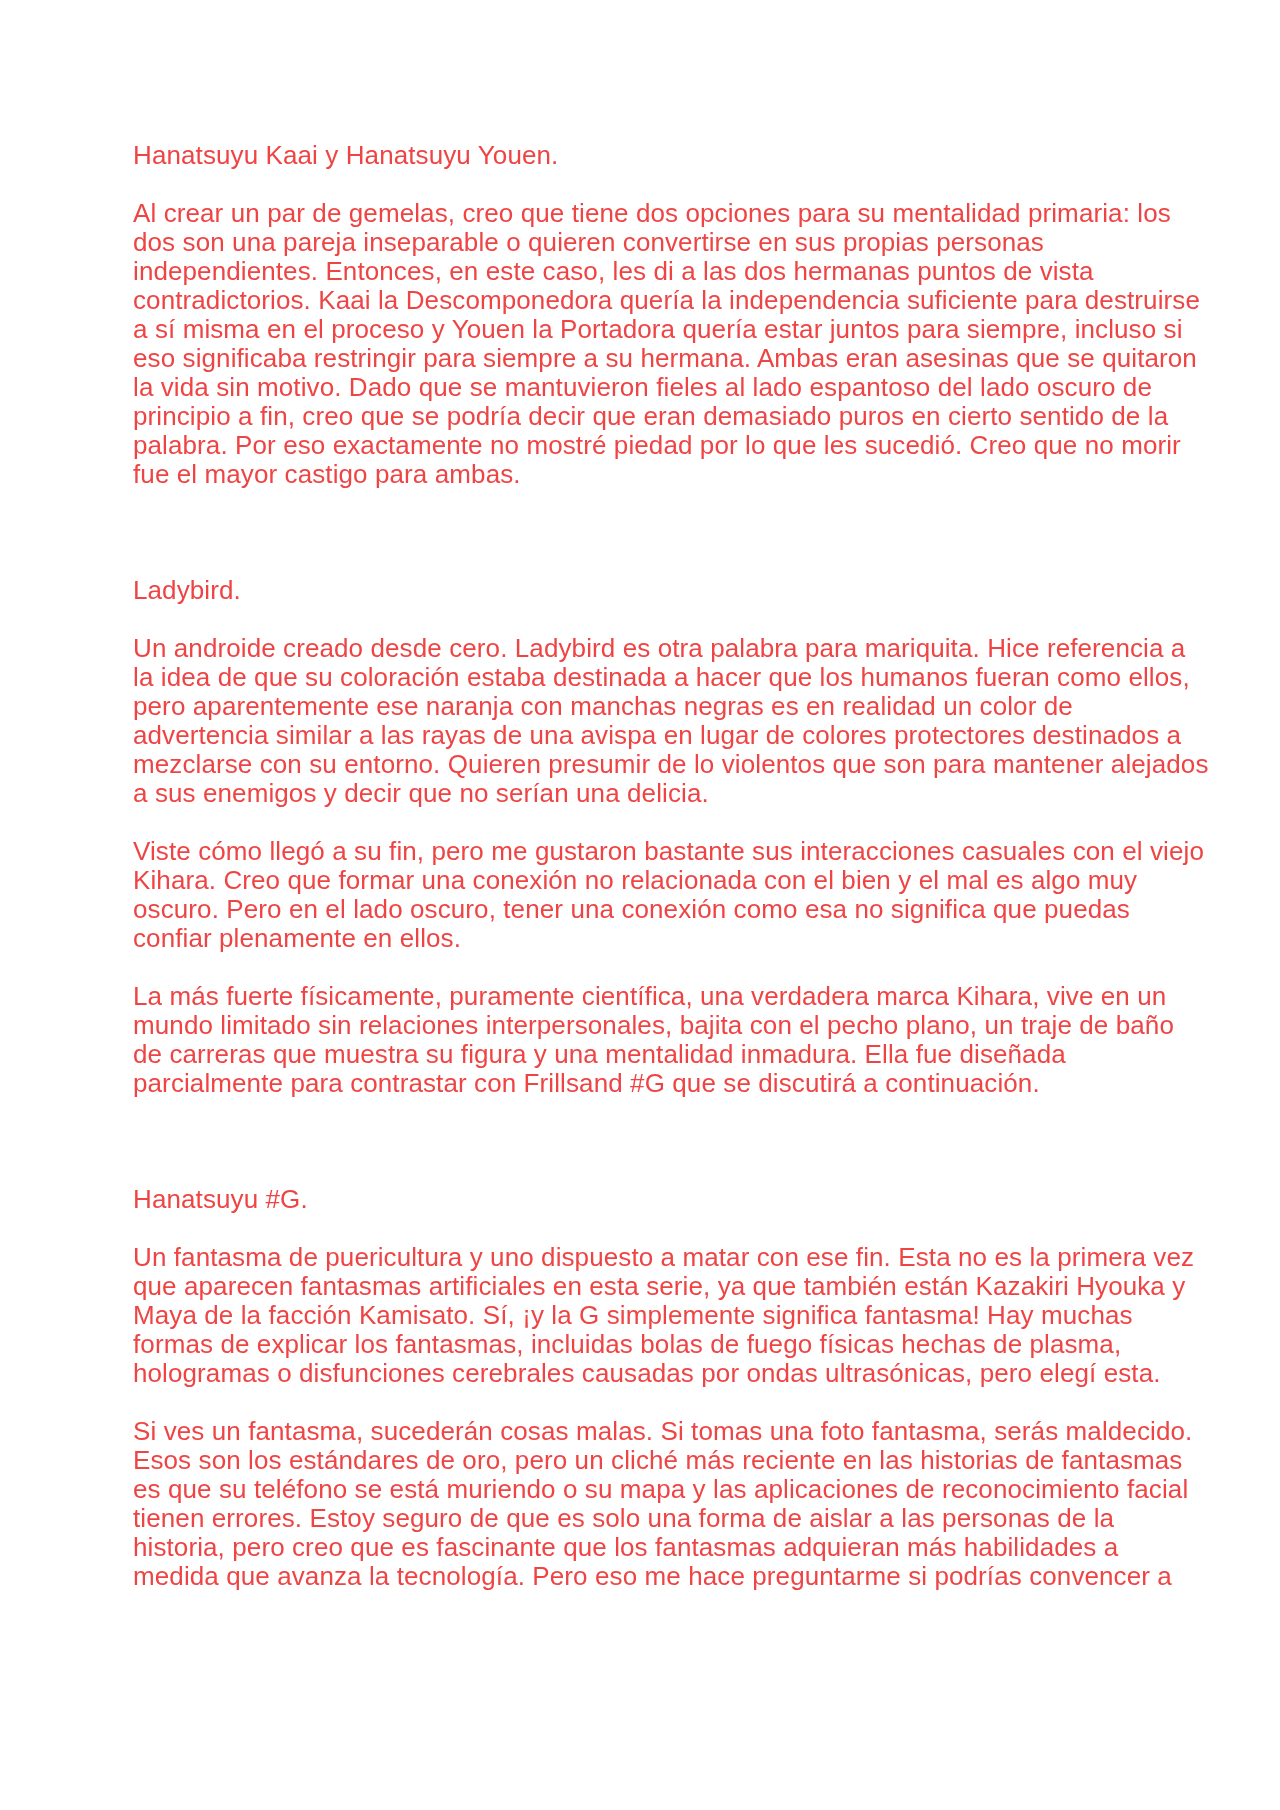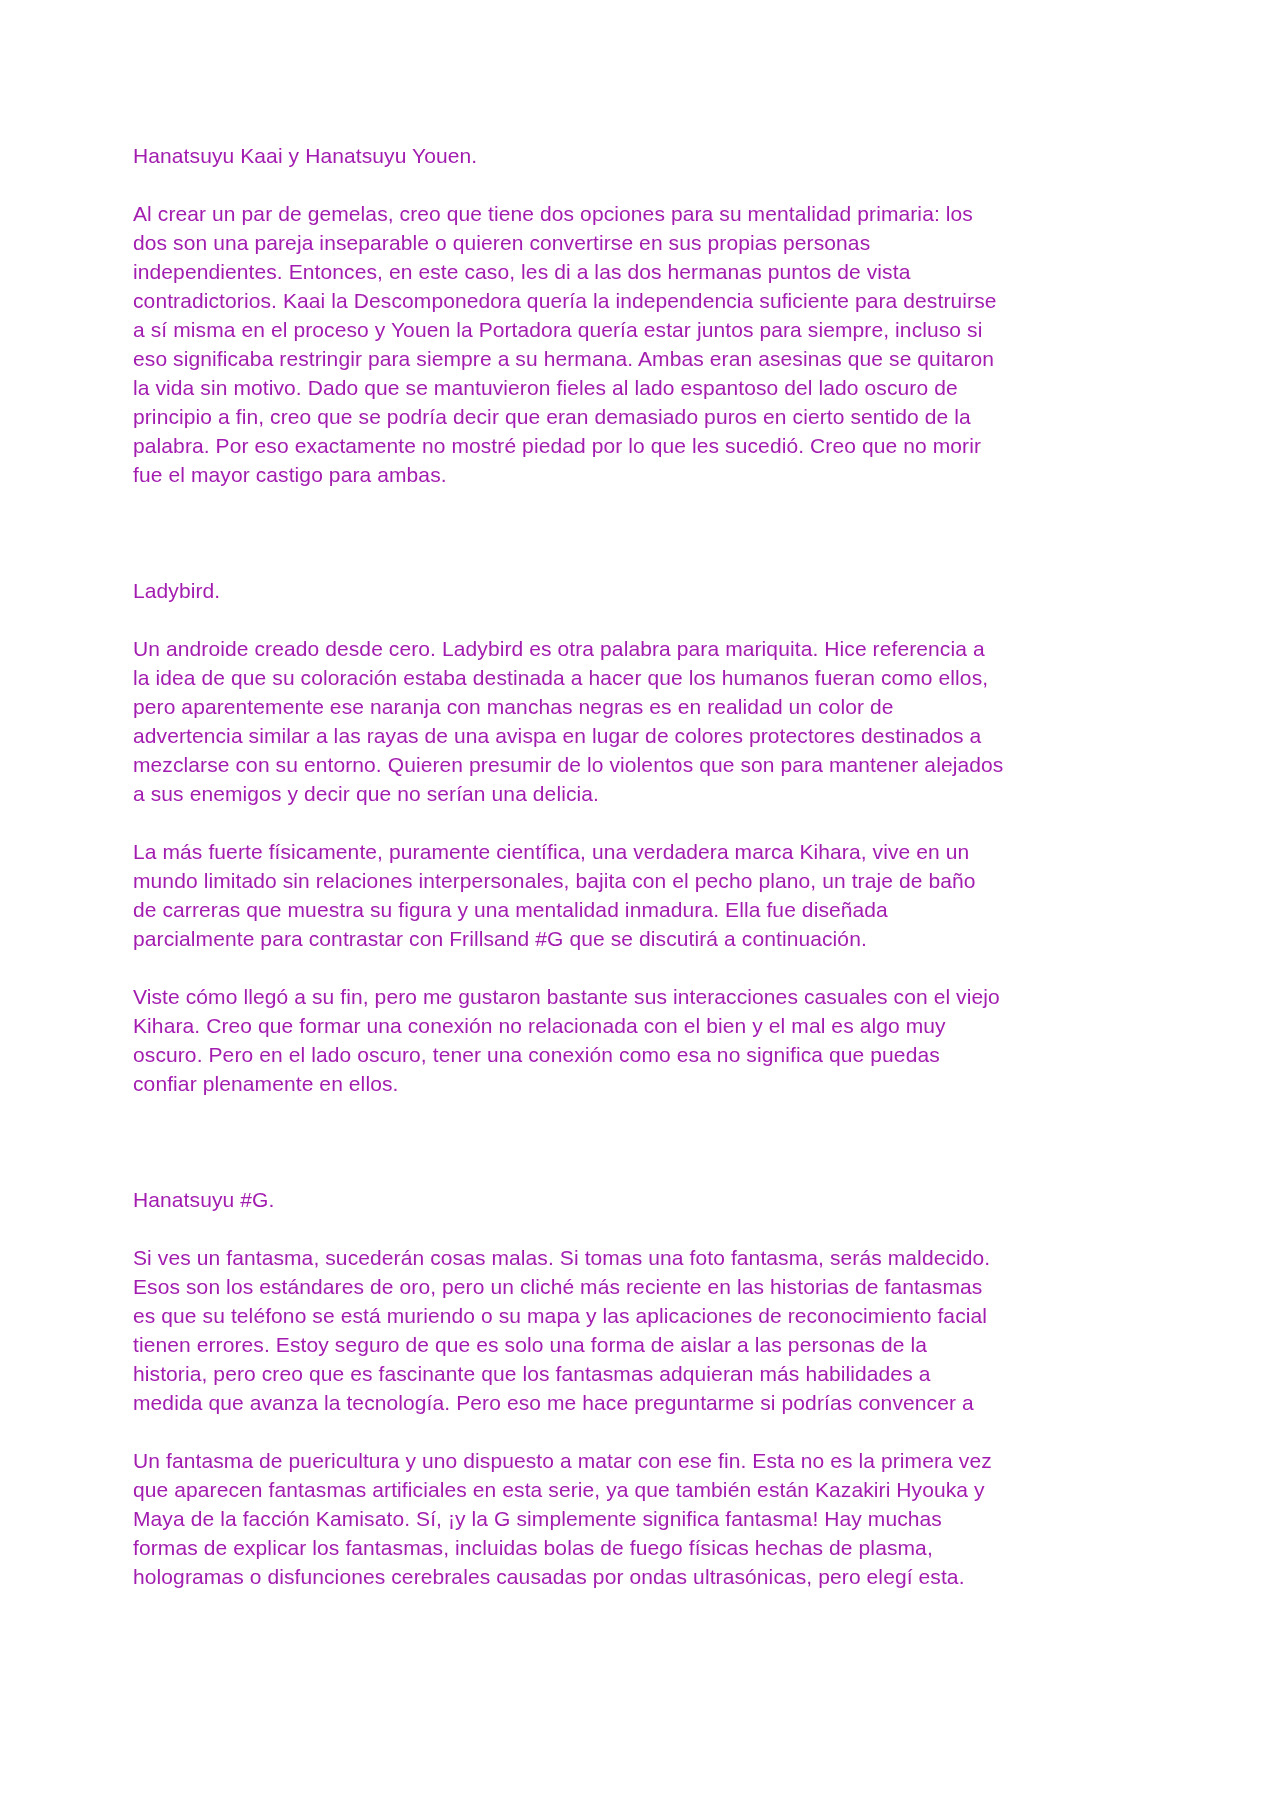--- a/index.html
+++ b/index.html
@@ -12,23 +12,23 @@
     height: 1810px;
     overflow: hidden;
   }
   .doc-page {
     box-sizing: border-box;
     width: 1116px;
     min-height: 1810px;
     padding: 141px 100px 0 133px;
     background: #ffffff;
     font-family: "Liberation Sans", "DejaVu Sans", sans-serif;
-    font-size: 21px;
+    font-size: 26px;
     line-height: 29px;
-    color: #a21caf;
+    color: #ef4444;
   }
   .doc-block {
     white-space: pre;          
     margin: 0 0 29px 0;
     font-weight: 400;
     letter-spacing: 0.1px;
   }
   .section-title {
     margin-top: 87px;          
   }
@@ -56,38 +56,38 @@
 
   <div class="doc-block section-title">Ladybird.</div>
 
   <div class="doc-block">Un androide creado desde cero. Ladybird es otra palabra para mariquita. Hice referencia a
 la idea de que su coloración estaba destinada a hacer que los humanos fueran como ellos,
 pero aparentemente ese naranja con manchas negras es en realidad un color de
 advertencia similar a las rayas de una avispa en lugar de colores protectores destinados a
 mezclarse con su entorno. Quieren presumir de lo violentos que son para mantener alejados
 a sus enemigos y decir que no serían una delicia.</div>
 
+  <div class="doc-block">Viste cómo llegó a su fin, pero me gustaron bastante sus interacciones casuales con el viejo
+Kihara. Creo que formar una conexión no relacionada con el bien y el mal es algo muy
+oscuro. Pero en el lado oscuro, tener una conexión como esa no significa que puedas
+confiar plenamente en ellos.</div>
+
   <div class="doc-block">La más fuerte físicamente, puramente científica, una verdadera marca Kihara, vive en un
 mundo limitado sin relaciones interpersonales, bajita con el pecho plano, un traje de baño
 de carreras que muestra su figura y una mentalidad inmadura. Ella fue diseñada
 parcialmente para contrastar con Frillsand #G que se discutirá a continuación.</div>
 
-  <div class="doc-block">Viste cómo llegó a su fin, pero me gustaron bastante sus interacciones casuales con el viejo
-Kihara. Creo que formar una conexión no relacionada con el bien y el mal es algo muy
-oscuro. Pero en el lado oscuro, tener una conexión como esa no significa que puedas
-confiar plenamente en ellos.</div>
+  <div class="doc-block section-title">Hanatsuyu #G.</div>
 
-  <div class="doc-block section-title">Hanatsuyu #G.</div>
+  <div class="doc-block">Un fantasma de puericultura y uno dispuesto a matar con ese fin. Esta no es la primera vez
+que aparecen fantasmas artificiales en esta serie, ya que también están Kazakiri Hyouka y
+Maya de la facción Kamisato. Sí, ¡y la G simplemente significa fantasma! Hay muchas
+formas de explicar los fantasmas, incluidas bolas de fuego físicas hechas de plasma,
+hologramas o disfunciones cerebrales causadas por ondas ultrasónicas, pero elegí esta.</div>
 
   <div class="doc-block">Si ves un fantasma, sucederán cosas malas. Si tomas una foto fantasma, serás maldecido.
 Esos son los estándares de oro, pero un cliché más reciente en las historias de fantasmas
 es que su teléfono se está muriendo o su mapa y las aplicaciones de reconocimiento facial
 tienen errores. Estoy seguro de que es solo una forma de aislar a las personas de la
 historia, pero creo que es fascinante que los fantasmas adquieran más habilidades a
 medida que avanza la tecnología. Pero eso me hace preguntarme si podrías convencer a</div>
 
-  <div class="doc-block">Un fantasma de puericultura y uno dispuesto a matar con ese fin. Esta no es la primera vez
-que aparecen fantasmas artificiales en esta serie, ya que también están Kazakiri Hyouka y
-Maya de la facción Kamisato. Sí, ¡y la G simplemente significa fantasma! Hay muchas
-formas de explicar los fantasmas, incluidas bolas de fuego físicas hechas de plasma,
-hologramas o disfunciones cerebrales causadas por ondas ultrasónicas, pero elegí esta.</div>
-
 </div>
 
 </body></html>

